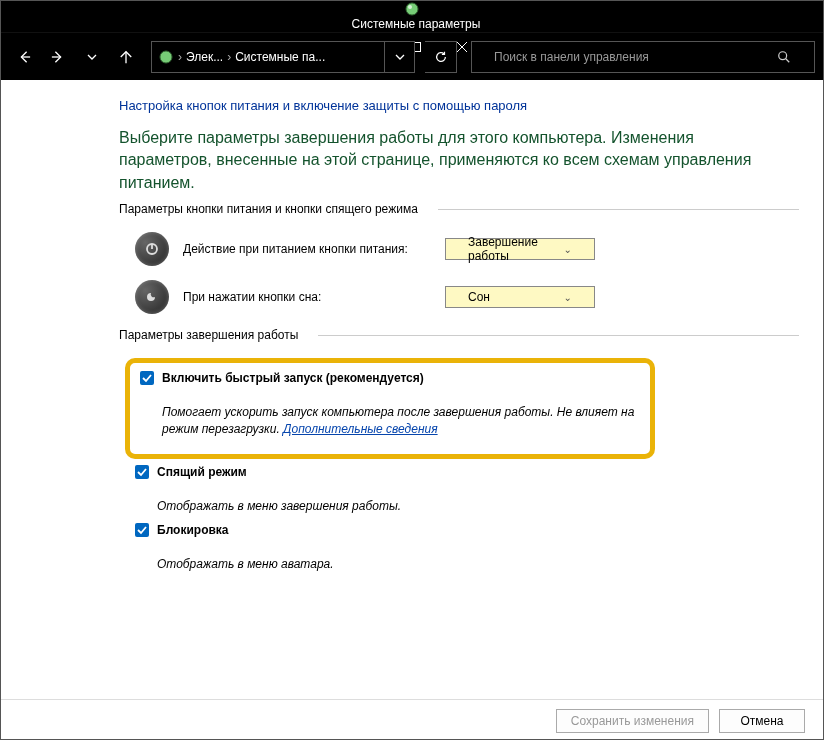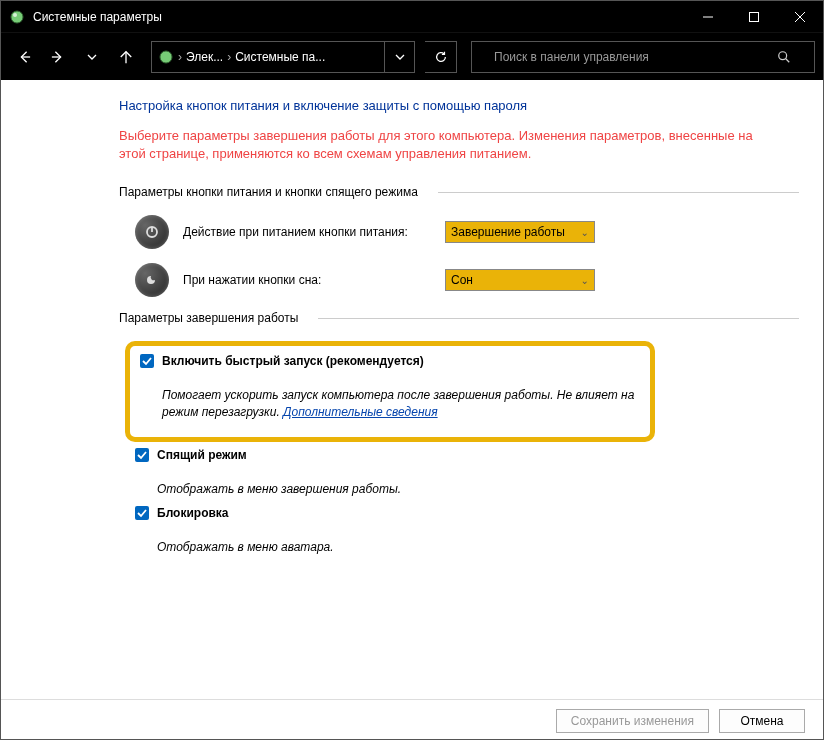--- a/index.html
+++ b/index.html
@@ -13,20 +13,21 @@
     overflow: hidden;
     border: 1px solid #555;
   }
   .titlebar {
     height: 31px;
     background: #000;
     color: #fff;
     display: flex;
     align-items: center;
     padding-left: 8px;
+    flex-direction: column;
   }
   .titlebar-icon {
     width: 16px; height: 16px;
     margin-right: 8px;
     display: flex; align-items:center; justify-content:center;
   }
   .titlebar-title { font-size: 12px; flex: 1; }
   .win-controls { display: flex; height: 100%; }
   .win-btn {
     width: 46px; height: 31px;
@@ -96,24 +97,24 @@
     padding: 18px 24px 18px 118px;
     overflow:auto;
   }
   .page-title {
     color: #003399;
     font-size: 13px;
     font-weight: 400;
     margin-bottom: 14px;
   }
   .page-desc {
-    color:#ef4444;
-    font-size:13px;
+    color:#14532d;
+    font-size:16px;
     line-height:1.4;
-    margin-bottom: 22px;
+    margin-bottom: 8px;
     max-width: 640px;
   }
   .section-head {
     font-size:12px;
     color:#000;
     display:flex; align-items:center; gap:20px;
     margin-bottom: 16px;
   }
   .section-head .rule {
     flex:1; height:1px; background:#ccc;
@@ -129,23 +130,23 @@
     display:flex; align-items:center; justify-content:center;
     margin-right: 14px;
     box-shadow: inset 0 0 4px rgba(255,255,255,0.3);
   }
   .row-label { width: 262px; color:#000; }
   .combo {
     border:1px solid #888;
     height: 22px;
     width: 150px;
     display:flex; align-items:center; justify-content:space-between;
-    padding: 0 5px;
+    padding: 0 22px;
     font-size:12px;
-    background:#eab308;
+    background:#fef9c3;
   }
   .combo .chev { font-size:10px; color:#555; }
 
   .opts { padding-left: 16px; }
   .opt {
     margin-bottom: 8px;
     max-width: 620px;
   }
   .opt-head {
     display:flex; align-items:center; gap:8px;

